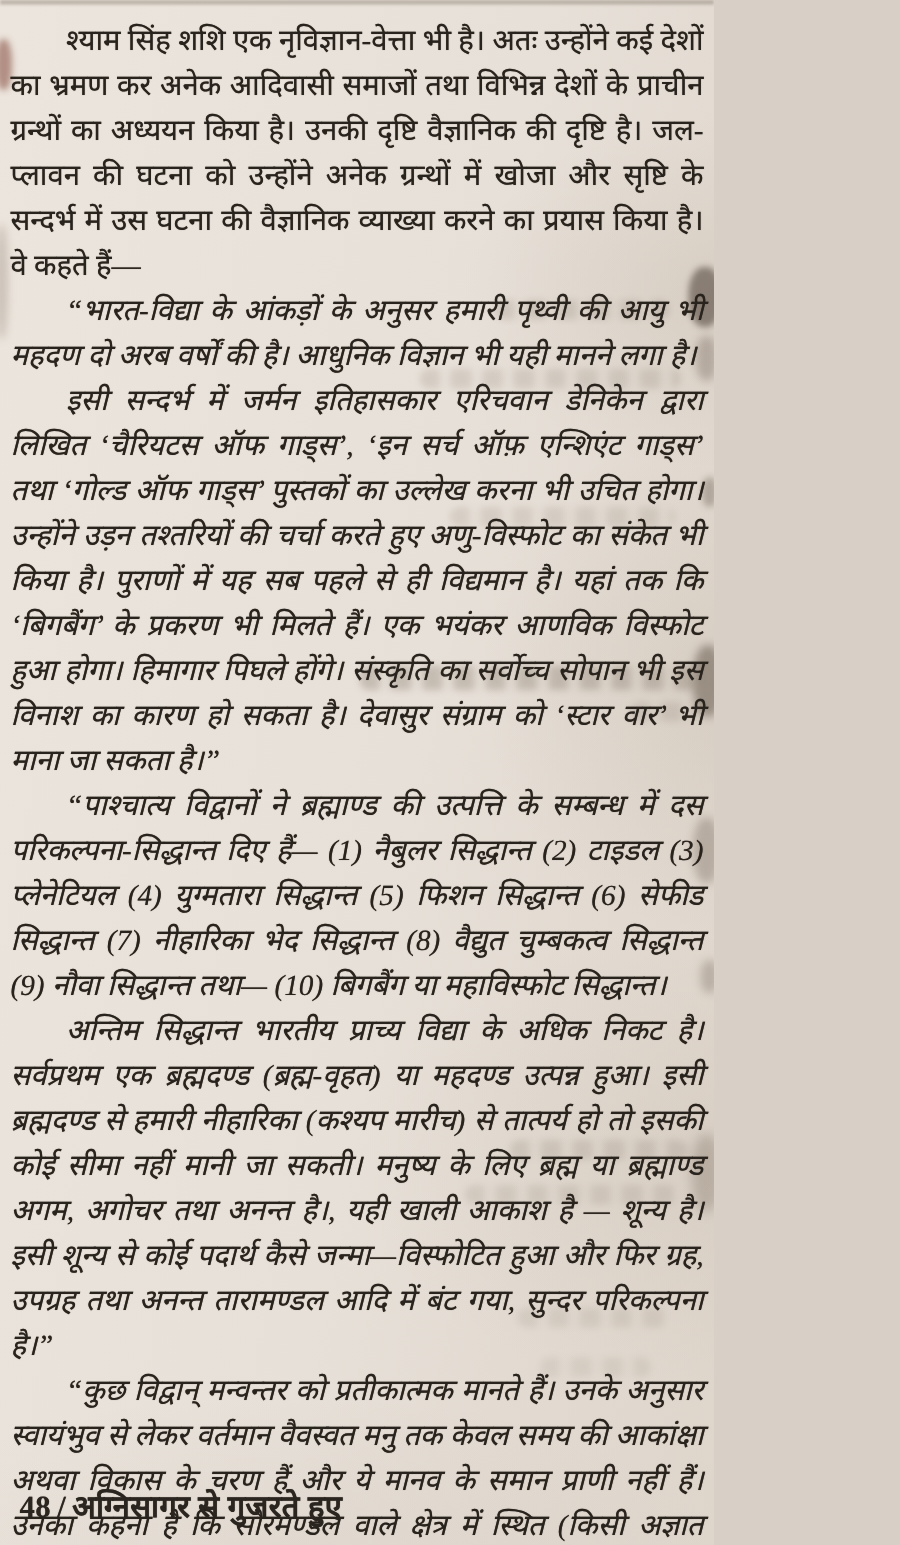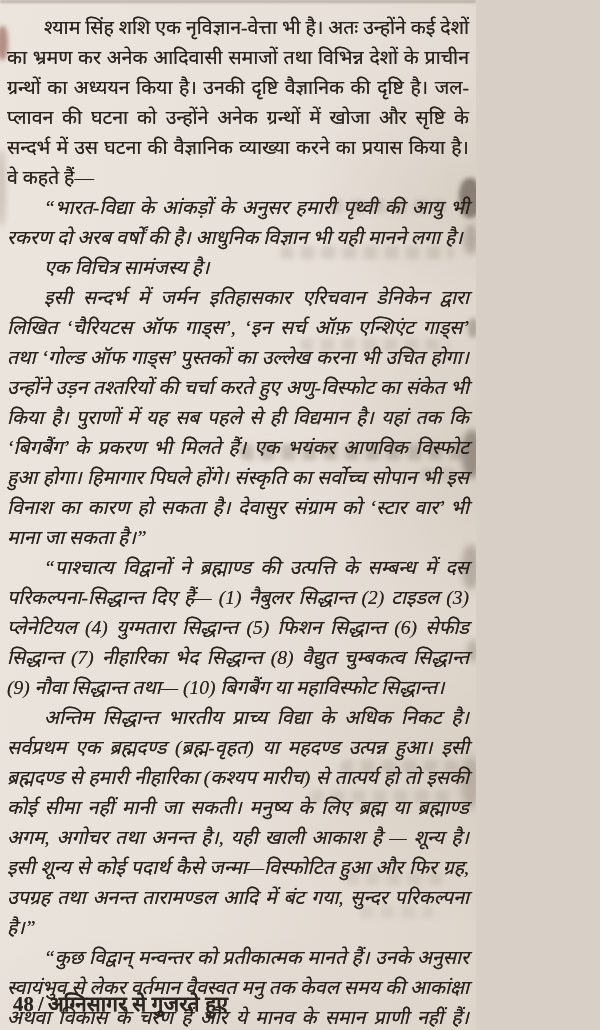--- a/index.html
+++ b/index.html
@@ -73,22 +73,21 @@
   <div class="ghost" style="left:300px;right:26px;top:338px;opacity:.35;"></div>
   <div class="ghost" style="left:240px;right:8px;top:444px;height:16px;opacity:.70;"></div>
   <div class="ghost" style="left:420px;right:12px;top:468px;opacity:.38;"></div>
   <div class="ghost" style="left:340px;right:18px;top:760px;opacity:.42;"></div>
   <div class="ghost" style="left:310px;right:24px;top:790px;opacity:.35;"></div>
   <div class="ghost" style="left:345px;right:30px;top:872px;opacity:.30;"></div>
   <div class="ghost" style="left:360px;right:42px;top:905px;opacity:.26;"></div>
 
   <main class="text-block">
     <p class="para normal">श्याम सिंह शशि एक नृविज्ञान-वेत्ता भी है। अतः उन्होंने कई देशों का भ्रमण कर अनेक आदिवासी समाजों तथा विभिन्न देशों के प्राचीन ग्रन्थों का अध्ययन किया है। उनकी दृष्टि वैज्ञानिक की दृष्टि है। जल-प्लावन की घटना को उन्होंने अनेक ग्रन्थों में खोजा और सृष्टि के सन्दर्भ में उस घटना की वैज्ञानिक व्याख्या करने का प्रयास किया है। वे कहते हैं—</p>
-    <p class="para quote">“भारत-विद्या के आंकड़ों के अनुसर हमारी पृथ्वी की आयु भी रकरण दो अरब वर्षों की है। आधुनिक विज्ञान भी यही मानने लगा है।</p>
-    <p class="para quote">एक विचित्र सामंजस्य है।</p>
+    <p class="para quote">“भारत-विद्या के आंकड़ों के अनुसर हमारी पृथ्वी की आयु भी महदण दो अरब वर्षों की है। आधुनिक विज्ञान भी यही मानने लगा है।</p>
     <p class="para quote">इसी सन्दर्भ में जर्मन इतिहासकार एरिचवान डेनिकेन द्वारा लिखित ‘चैरियटस ऑफ गाड्स’, ‘इन सर्च ऑफ़ एन्शिएंट गाड्स’ तथा ‘गोल्ड ऑफ गाड्स’ पुस्तकों का उल्लेख करना भी उचित होगा। उन्होंने उड़न तश्तरियों की चर्चा करते हुए अणु-विस्फोट का संकेत भी किया है। पुराणों में यह सब पहले से ही विद्यमान है। यहां तक कि ‘बिगबैंग’ के प्रकरण भी मिलते हैं। एक भयंकर आणविक विस्फोट हुआ होगा। हिमागार पिघले होंगे। संस्कृति का सर्वोच्च सोपान भी इस विनाश का कारण हो सकता है। देवासुर संग्राम को ‘स्टार वार’ भी माना जा सकता है।”</p>
     <p class="para quote">“पाश्चात्य विद्वानों ने ब्रह्माण्ड की उत्पत्ति के सम्बन्ध में दस परिकल्पना-सिद्धान्त दिए हैं— (1) नैबुलर सिद्धान्त (2) टाइडल (3) प्लेनेटियल (4) युग्मतारा सिद्धान्त (5) फिशन सिद्धान्त (6) सेफीड सिद्धान्त (7) नीहारिका भेद सिद्धान्त (8) वैद्युत चुम्बकत्व सिद्धान्त (9) नौवा सिद्धान्त तथा— (10) बिगबैंग या महाविस्फोट सिद्धान्त।</p>
     <p class="para quote">अन्तिम सिद्धान्त भारतीय प्राच्य विद्या के अधिक निकट है। सर्वप्रथम एक ब्रह्मदण्ड (ब्रह्म-वृहत) या महदण्ड उत्पन्न हुआ। इसी ब्रह्मदण्ड से हमारी नीहारिका (कश्यप मारीच) से तात्पर्य हो तो इसकी कोई सीमा नहीं मानी जा सकती। मनुष्य के लिए ब्रह्म या ब्रह्माण्ड अगम, अगोचर तथा अनन्त है।, यही खाली आकाश है — शून्य है। इसी शून्य से कोई पदार्थ कैसे जन्मा—विस्फोटित हुआ और फिर ग्रह, उपग्रह तथा अनन्त तारामण्डल आदि में बंट गया, सुन्दर परिकल्पना है।”</p>
     <p class="para quote">“कुछ विद्वान् मन्वन्तर को प्रतीकात्मक मानते हैं। उनके अनुसार स्वायंभुव से लेकर वर्तमान वैवस्वत मनु तक केवल समय की आकांक्षा अथवा विकास के चरण हैं और ये मानव के समान प्राणी नहीं हैं। उनका कहना है कि सौरमण्डल वाले क्षेत्र में स्थित (किसी अज्ञात कारण से) आज की वैज्ञानिक कल्पना का केन्द्र स्वयं प्रकाशित ‘स्वारोचिष’ हो गया। तीसरे</p>
   </main>
 
   <footer class="page-footer">
     <span>48</span><span>/</span><span>अग्निसागर से गुजरते हुए</span>
   </footer>
 

